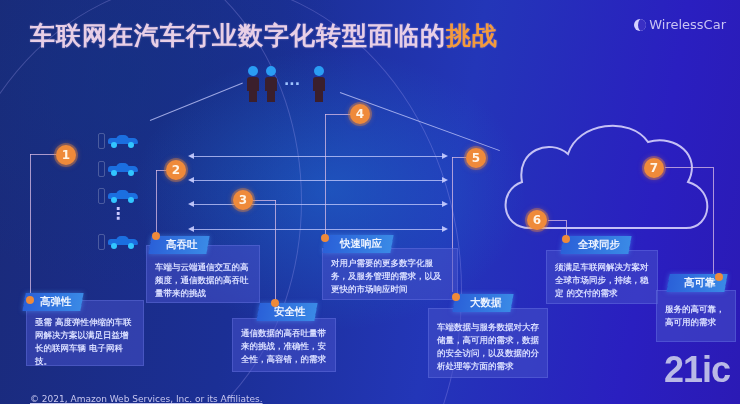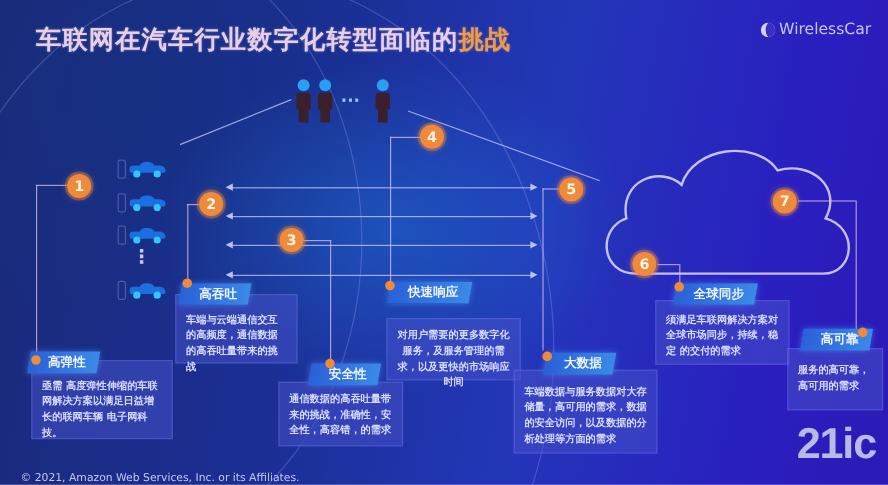--- a/index.html
+++ b/index.html
@@ -6,21 +6,21 @@
   body {
     width:740px; height:404px; overflow:hidden; position:relative;
     font-family: "DejaVu Sans", "Liberation Sans", sans-serif;
     background:
       radial-gradient(ellipse 280px 200px at 330px 190px, rgba(30,110,210,0.55), rgba(30,110,210,0) 70%),
       radial-gradient(ellipse 300px 260px at 120px 80px, rgba(20,50,130,0.6), rgba(20,50,130,0) 80%),
       linear-gradient(100deg, #1a2a78 0%, #1b2f95 35%, #2336b8 60%, #2a1fc0 85%, #2b1ab5 100%);
   }
   .abs { position:absolute; }
   .title {
-    left:30px; top:19px; font-size:21px; font-weight:bold; color:#e8cfe6;
+    left:30px; top:19px; font-size:25px; font-weight:bold; color:#e8cfe6;
     letter-spacing:1px; text-shadow: 0 0 2px rgba(255,220,255,0.4);
   }
   .title .hl { color:#f39a3c; }
   .brand { right:14px; top:17px; color:#c9c3f3; font-size:13px; display:flex; align-items:center; gap:3px; }
   .brand-icon { width:12px; height:12px; border-radius:50%; background:#d6d2ff; position:relative; overflow:hidden; }
   .brand-icon::after { content:""; position:absolute; left:4px; top:-1px; width:10px; height:14px; border-radius:50%; background:#3a2fc4; }
   .arc { border:1px solid rgba(190,180,255,0.25); border-radius:50%; }
   .hline { height:1px; background:rgba(200,205,255,0.75); }
   .vline { width:1px; background:rgba(220,190,230,0.75); }
   .badge {
@@ -48,21 +48,21 @@
   .car .pole { position:absolute; left:-10px; top:-2px; width:5px; height:14px; border:1px solid rgba(150,160,200,0.4); border-radius:2px; }
   .person { position:absolute; width:14px; height:36px; }
   .person .head { position:absolute; left:2px; top:0; width:10px; height:10px; border-radius:50%; background:#2a9df4; }
   .person .torso { position:absolute; left:1px; top:11px; width:12px; height:14px; background:#3b1f2c; border-radius:3px 3px 0 0; }
   .person .legs { position:absolute; left:3px; top:24px; width:8px; height:12px; background:#3b1f2c; }
   .arrow-l::before, .arrow-r::after {
     content:""; position:absolute; top:-3px; border-top:3.5px solid transparent; border-bottom:3.5px solid transparent;
   }
   .arrow-l::before { left:-2px; border-right:6px solid rgba(200,205,255,0.9); }
   .arrow-r::after { right:-2px; border-left:6px solid rgba(200,205,255,0.9); }
-  .footer { left:17px; top:394px; font-size:9px; color:#c6c6ef; }
+  .footer { left:30px; top:394px; font-size:9px; color:#c6c6ef;text-decoration:underline; }
   .wm { right:10px; top:352px; display:flex; align-items:flex-end; gap:18px;flex-direction:column; }
   .wm .big { font-size:36px; font-weight:bold; color:#b9b9e6; line-height:36px; letter-spacing:-1px; font-family:"Liberation Sans", sans-serif; }
   .wm .col { display:flex; flex-direction:column; color:#b9b9e6; }
   .wm .cn1 { font-size:17px; font-weight:bold; line-height:18px; }
   .wm .cn2 { font-size:14px; font-weight:bold; color:#d0d0ee; }
 </style>
 </head>
 <body>
 
 <div class="abs arc" style="left:-120px;top:-60px;width:420px;height:520px;"></div>
@@ -160,33 +160,33 @@
 <div class="abs badge" style="left:466px;top:148px;">5</div>
 <div class="abs badge" style="left:527px;top:210px;">6</div>
 <div class="abs badge" style="left:644px;top:158px;">7</div>
 
 <div class="abs card" style="left:26px;top:300px;width:118px;height:66px;padding-top:15px;">
   <span>亟需 高度弹性伸缩的车联网解决方案以满足日益增长的联网车辆 电子网科技。</span>
 </div>
 <div class="abs tag" style="left:24px;top:293px;"><span>高弹性</span></div>
 <div class="abs dot" style="left:26px;top:296px;"></div>
 
-<div class="abs card" style="left:146px;top:245px;width:102px;height:58px;padding-top:15px;">
+<div class="abs card" style="left:146px;top:245px;width:114px;height:58px;padding-top:15px;">
   <span>车端与云端通信交互的高频度，通信数据的高吞吐量带来的挑战</span>
 </div>
 <div class="abs tag" style="left:150px;top:236px;"><span>高吞吐</span></div>
 <div class="abs dot" style="left:152px;top:232px;"></div>
 
 <div class="abs card" style="left:232px;top:318px;width:104px;height:54px;padding-top:8px;">
   <span>通信数据的高吞吐量带来的挑战，准确性，安全性，高容错，的需求</span>
 </div>
 <div class="abs tag" style="left:258px;top:303px;"><span>安全性</span></div>
 <div class="abs dot" style="left:271px;top:299px;"></div>
 
-<div class="abs card" style="left:322px;top:265px;width:112px;height:52px;padding-top:8px;text-align:center;">
+<div class="abs card" style="left:322px;top:248px;width:136px;height:52px;padding-top:8px;">
   <span>对用户需要的更多数字化服务，及服务管理的需求，以及更快的市场响应时间</span>
 </div>
 <div class="abs tag" style="left:324px;top:235px;"><span>快速响应</span></div>
 <div class="abs dot" style="left:321px;top:234px;"></div>
 
 <div class="abs card" style="left:428px;top:308px;width:120px;height:70px;padding-top:12px;">
   <span>车端数据与服务数据对大存储量，高可用的需求，数据的安全访问，以及数据的分析处理等方面的需求</span>
 </div>
 <div class="abs tag" style="left:454px;top:294px;"><span>大数据</span></div>
 <div class="abs dot" style="left:452px;top:293px;"></div>

